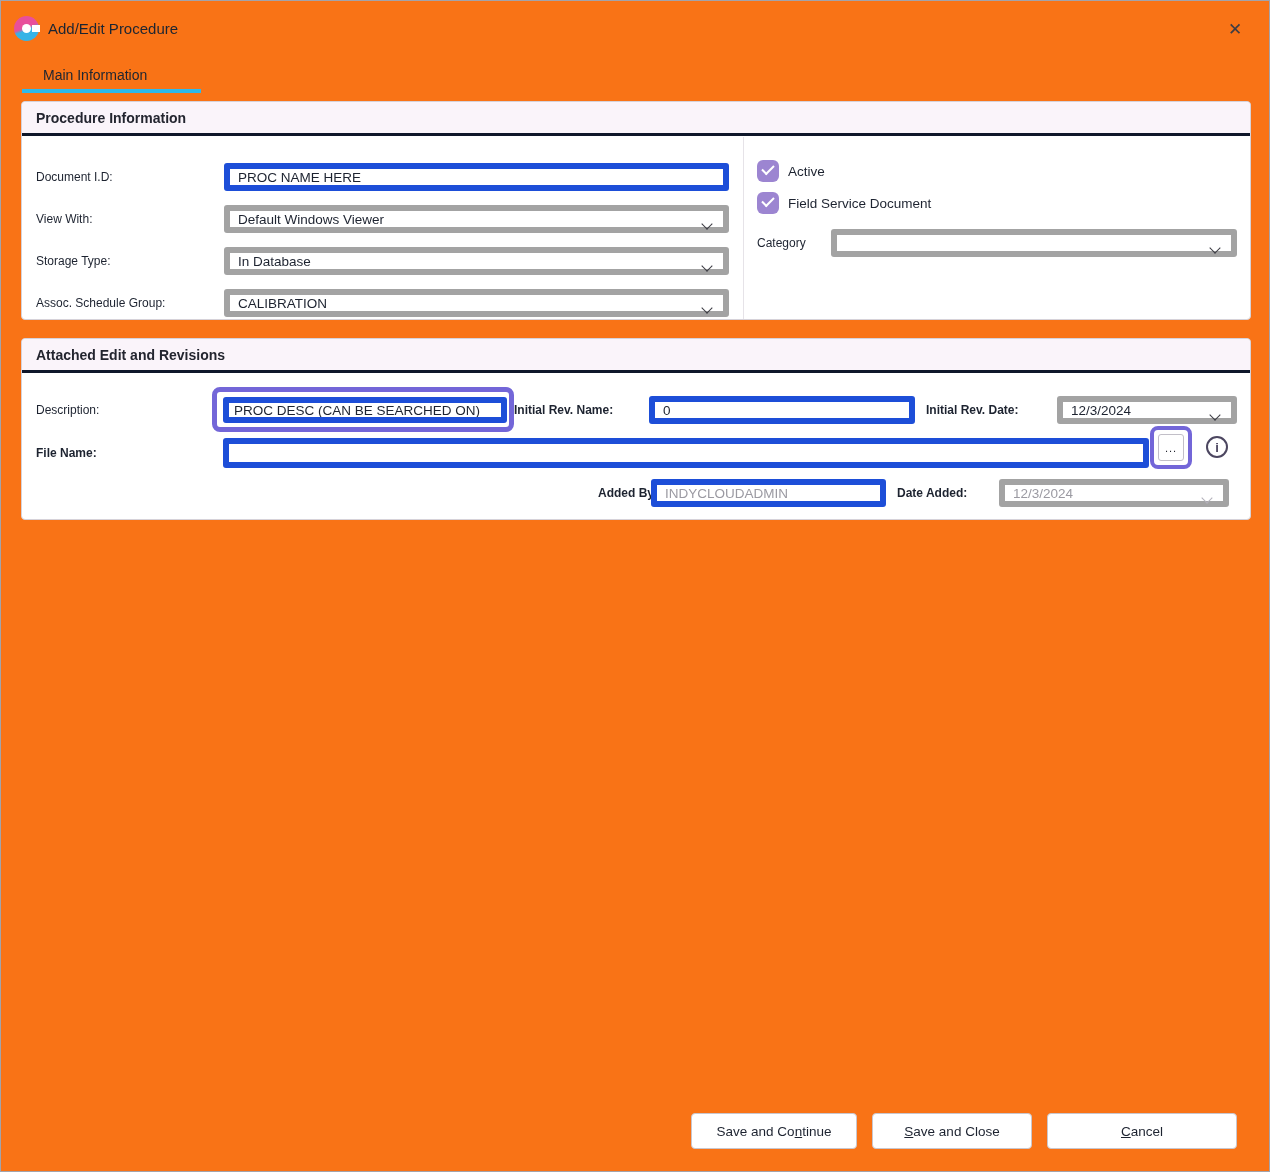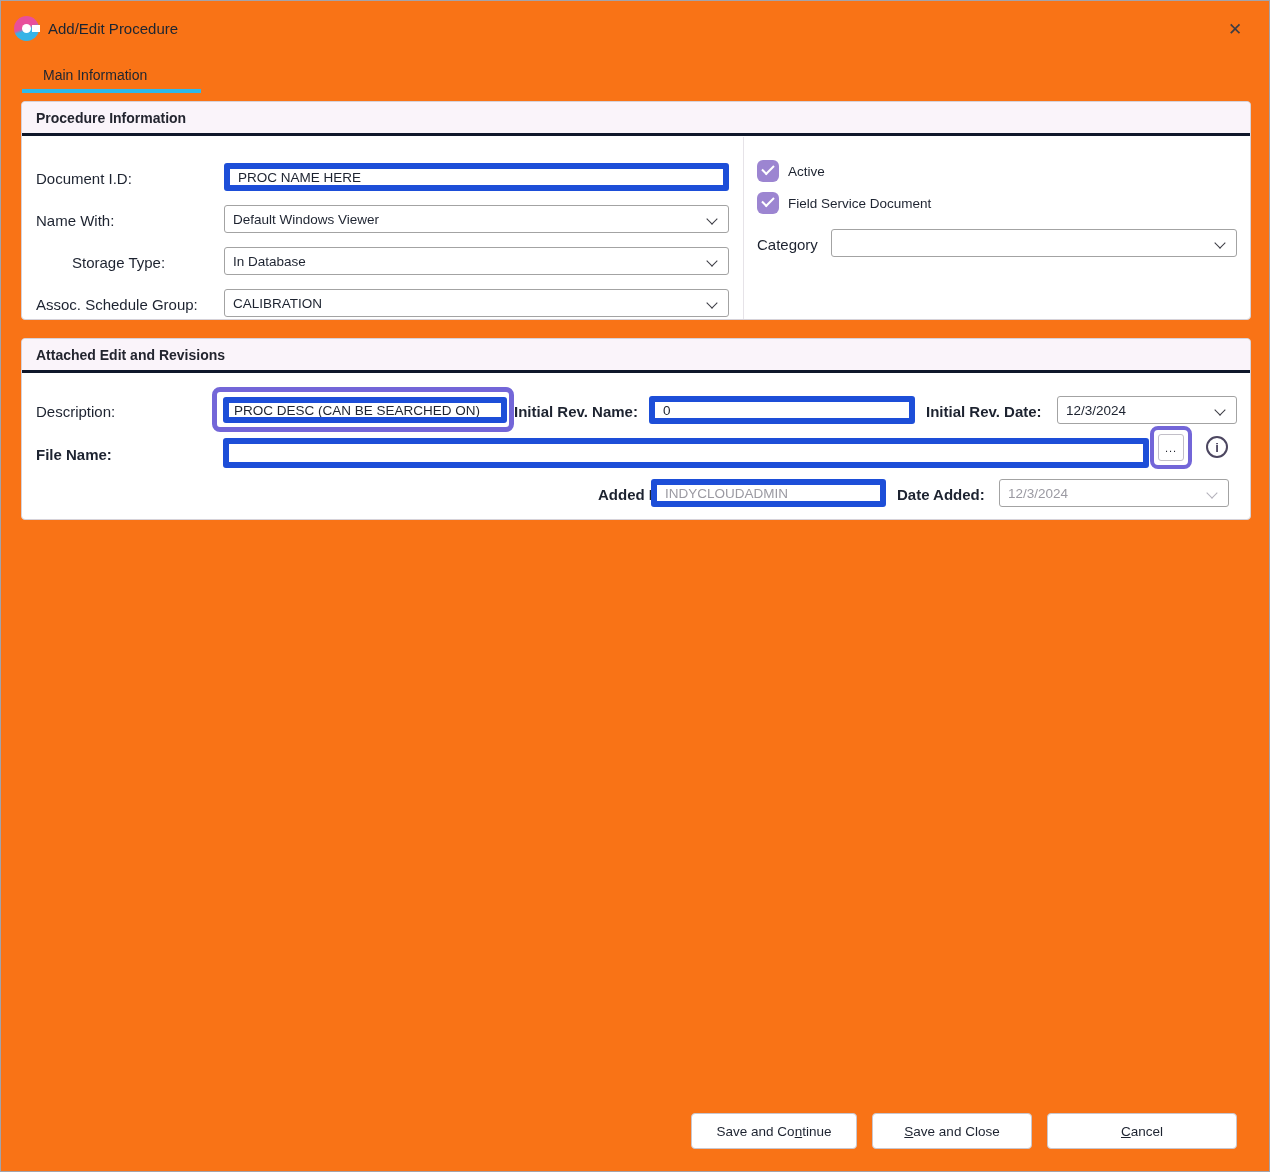--- a/index.html
+++ b/index.html
@@ -26,26 +26,26 @@
   .groupbox{position:absolute;left:20px;width:1230px;background:#fff;
     border:1px solid #d6d2d9;border-radius:4px;}
   .groupbox-header{height:34px;background:#faf4fa;border-bottom:3px solid #0f172a;
     border-radius:4px 4px 0 0;display:flex;align-items:center;padding-left:14px;
     font-size:14px;font-weight:700;color:#23252f;}
   #group-procinfo{top:100px;height:219px;}
   #group-attached{top:337px;height:182px;}
   .vdivider{position:absolute;left:742px;top:136px;width:1px;height:182px;background:#e6e3e8;}
 
   
-  .lbl{position:absolute;font-size:15px;color:#1d2330;white-space:nowrap;}
+  .lbl{position:absolute;font-size:12px;color:#1d2330;white-space:nowrap;}
   .lbl.b{font-weight:700;}
   .tb{position:absolute;height:28px;border:6px solid #1d4ed8;border-radius:3px;background:#fff;
     font-size:13.5px;color:#1d2330;padding:0 8px;outline:none;}
   .tb.dis{color:#9b9aa2;}
-  .dd{position:absolute;height:28px;border:1px solid #a3a3a3;border-radius:3px;background:#fff;
+  .dd{position:absolute;height:28px;border:6px solid #a3a3a3;border-radius:3px;background:#fff;
     display:flex;align-items:center;padding:0 30px 0 8px;font-size:13.5px;color:#1d2330;cursor:pointer;}
   .dd .chev{position:absolute;right:12px;top:9px;width:8px;height:8px;
     border-right:1.7px solid #3c3c44;border-bottom:1.7px solid #3c3c44;transform:rotate(45deg);}
   .dd.dis{color:#9b9aa2;}
   .dd.dis .chev{border-color:#b3b1ba;}
 
   
   .cbrow{position:absolute;display:flex;align-items:center;gap:9px;cursor:pointer;}
   .cb{width:22px;height:22px;background:#9c85d1;border-radius:6px;position:relative;}
   .cb::after{content:"";position:absolute;left:5px;top:5px;width:10px;height:5px;
@@ -91,27 +91,27 @@
   <div class="tab-underline"></div>
 
   <div class="groupbox" id="group-procinfo">
     <div class="groupbox-header">Procedure Information</div>
   </div>
   <div class="vdivider"></div>
 
   <div class="lbl" style="left:35px;top:169px;">Document I.D:</div>
   <input class="tb" style="left: 223px; top: 162px; width: 505px;" value="PROC NAME HERE">
 
-  <div class="lbl" style="left:35px;top:211px;">Name With:</div>
+  <div class="lbl" style="left:35px;top:211px;">View With:</div>
   <div class="dd" style="left:223px;top:204px;width:505px;">
     <span>Default Windows Viewer</span>
     <span class="chev"></span>
   </div>
 
-  <div class="lbl" style="left:35px;top:253px;margin-left:36px;">Storage Type:</div>
+  <div class="lbl" style="left:35px;top:253px;">Storage Type:</div>
   <div class="dd" style="left:223px;top:246px;width:505px;">
     <span>In Database</span>
     <span class="chev"></span>
   </div>
 
   <div class="lbl" style="left:35px;top:295px;">Assoc. Schedule Group:</div>
   <div class="dd" style="left:223px;top:288px;width:505px;text-align:right;">
     <span>CALIBRATION</span>
     <span class="chev"></span>
   </div>

